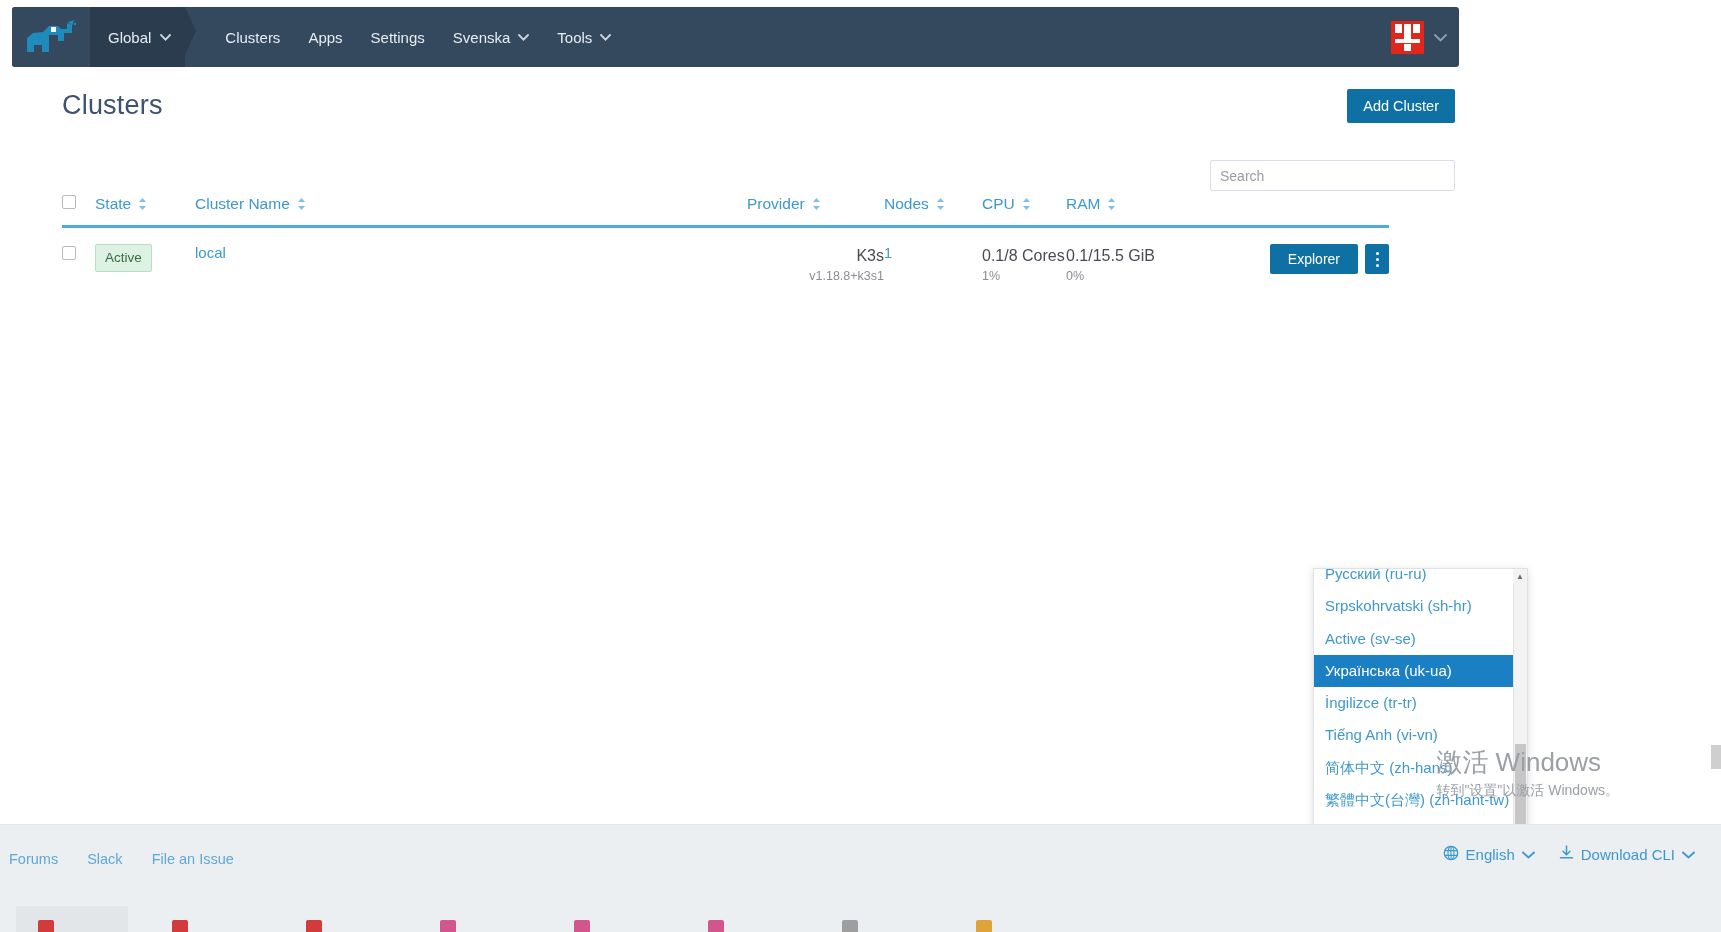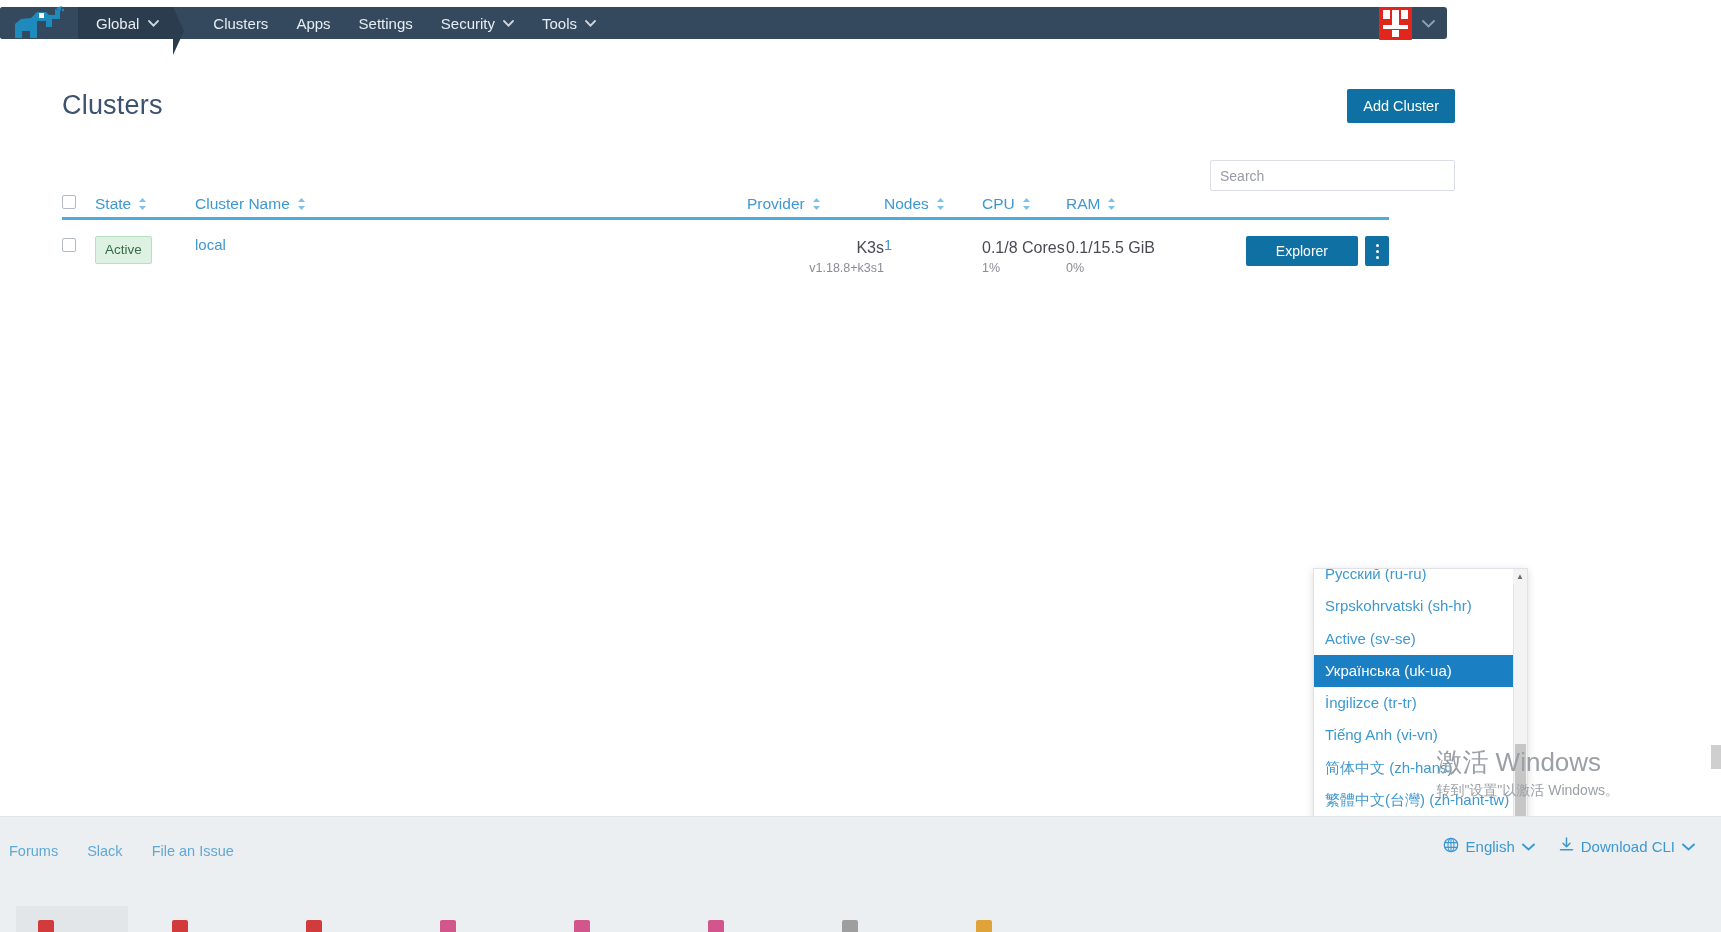--- a/index.html
+++ b/index.html
@@ -7,22 +7,22 @@
     margin: 0; padding: 0;
     width: 1721px; height: 932px;
     overflow: hidden;
     font-family: "Liberation Sans", sans-serif;
     background: #ffffff;
   }
   #page { position: relative; width: 1721px; height: 932px; background: #fff; }
 
   
   .topnav {
-    position: absolute; top: 7px; left: 0;
-    width: 1447px; height: 32px;
+    position: absolute; top: 7px; left: 12px;
+    width: 1447px; height: 60px;
     background: #35495e;
     border-radius: 3px;
     display: flex; align-items: stretch;
   }
   .logo-wrap {
     width: 78px; display: flex; align-items: center; justify-content: center;
     background: #35495e; border-radius: 3px 0 0 3px;
   }
   .nav-global {
     background: #2b3c4e;
@@ -79,21 +79,21 @@
     border: 1px solid #dcdee7; border-radius: 2px; background: #fff;
     font-family: "Liberation Sans", sans-serif;
     font-size: 14px; color: #6c6c76; padding: 0 9px; outline: none;
   }
   .search-box::placeholder { color: #9a9aa5; }
 
   
   .table { position: absolute; left: 62px; top: 193px; width: 1327px; }
   .trow { display: flex; align-items: flex-start; }
   .thead {
-    padding-bottom: 4px;
+    padding-bottom: 12px;
     border-bottom: 3px solid #4bacdd;
     align-items: flex-end;
   }
   .th {
     color: #3d98d0; font-size: 15.5px; display: flex; align-items: center; gap: 7px;
     cursor: pointer; user-select: none;
   }
   .sort-ico { display: inline-block; width: 9px; height: 14px; }
   .c-check { width: 33px; flex: 0 0 33px; padding-top: 2px; }
   .c-state { width: 100px; flex: 0 0 100px; }
@@ -114,21 +114,21 @@
     border: 1px solid #b7dfc2; border-radius: 2px;
     font-size: 13.5px; padding: 4px 9px; line-height: 1.3;
   }
   .link { color: #3d98d0; text-decoration: none; font-size: 15px; cursor: pointer; }
   .cell-main { font-size: 16px; color: #4a4a55; line-height: 1.45; }
   .cell-sub  { font-size: 12.5px; color: #8b8b96; line-height: 1.5; }
   .num-link { color: #3d98d0; font-size: 14.5px; cursor: pointer; }
   .btn-explorer {
     background: #0f71a3; color: #fff; border: none;
     font-family: "Liberation Sans", sans-serif;
-    font-size: 14px; padding: 7px 30px; border-radius: 2px; cursor: pointer;
+    font-size: 14px; padding: 7px 18px; border-radius: 2px; cursor: pointer;
   }
   .kebab {
     width: 24px; height: 30px; background: #0f71a3; border-radius: 2px;
     display: flex; flex-direction: column; align-items: center; justify-content: center;
     gap: 3px; cursor: pointer;
   }
   .kebab span { width: 3px; height: 3px; background: #fff; border-radius: 50%; display: block; }
 
   
   .lang-menu {
@@ -155,21 +155,21 @@
   .lang-arrow {
     position: absolute; right: 0; width: 14px; height: 15px;
     background: #f3f3f3; display: flex; align-items: center; justify-content: center;
     font-size: 8px; color: #6d6d6d; cursor: pointer;
   }
   .lang-arrow.up { top: 0; }
   .lang-arrow.down { bottom: 0; }
 
   
   .footer {
-    position: absolute; left: 0; bottom: 48px; width: 1721px; height: 68px;
+    position: absolute; left: 0; bottom: 40px; width: 1721px; height: 68px;
     background: #eceff1; border-top: 1px solid #e2e5e7;
     display: flex; align-items: center;
   }
   .footer-links { display: flex; gap: 29px; padding-left: 9px; }
   .footer-links a { color: #5fa8d8; font-size: 14.5px; text-decoration: none; cursor: pointer; }
   .footer-right {
     position: absolute; right: 28px; top: 20px;
     display: flex; align-items: center; gap: 26px;
   }
   .footer-right .fr-item {
@@ -234,21 +234,21 @@
       <div class="nav-item">
         <span>Clusters</span>
       </div>
       <div class="nav-item">
         <span>Apps</span>
       </div>
       <div class="nav-item">
         <span>Settings</span>
       </div>
       <div class="nav-item">
-        <span>Security</span>
+        <span>Svenska</span>
         <span class="caret">
           <svg width="11" height="7" viewBox="0 0 11 7">
               <path d="M1 1 L5.5 5.6 L10 1" stroke="#cdd6de" stroke-width="1.8" fill="none" stroke-linecap="round"></path>
             </svg>
         </span>
       </div>
       <div class="nav-item">
         <span>Tools</span>
         <span class="caret">
           <svg width="11" height="7" viewBox="0 0 11 7">

